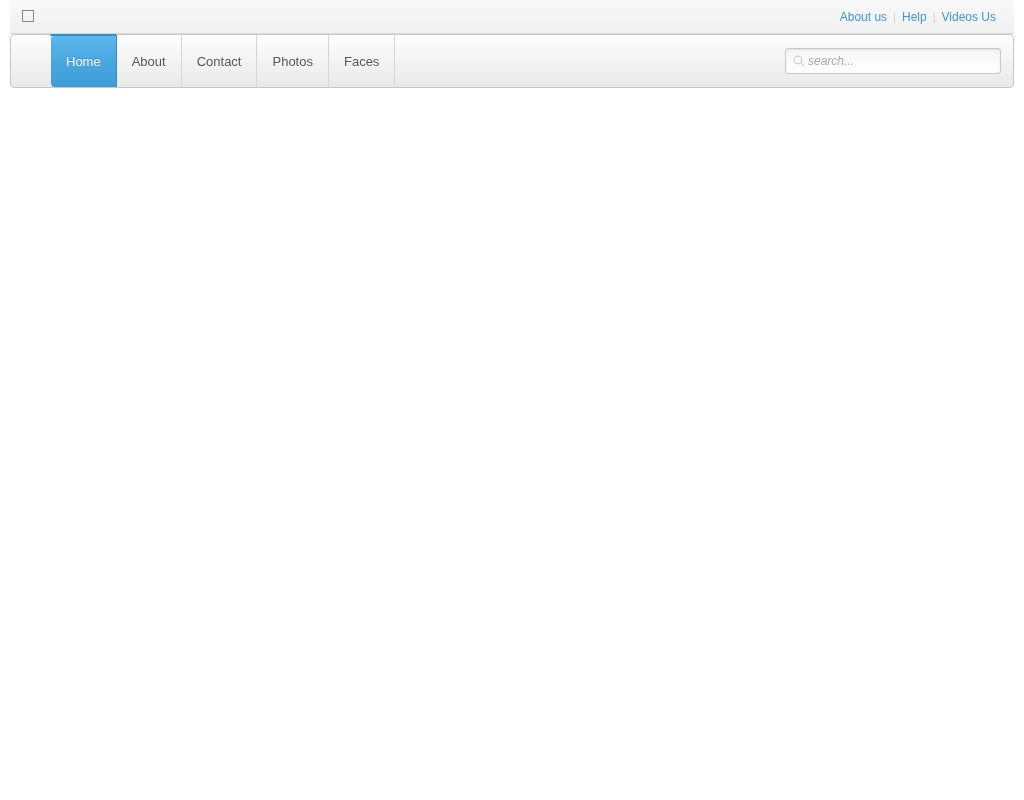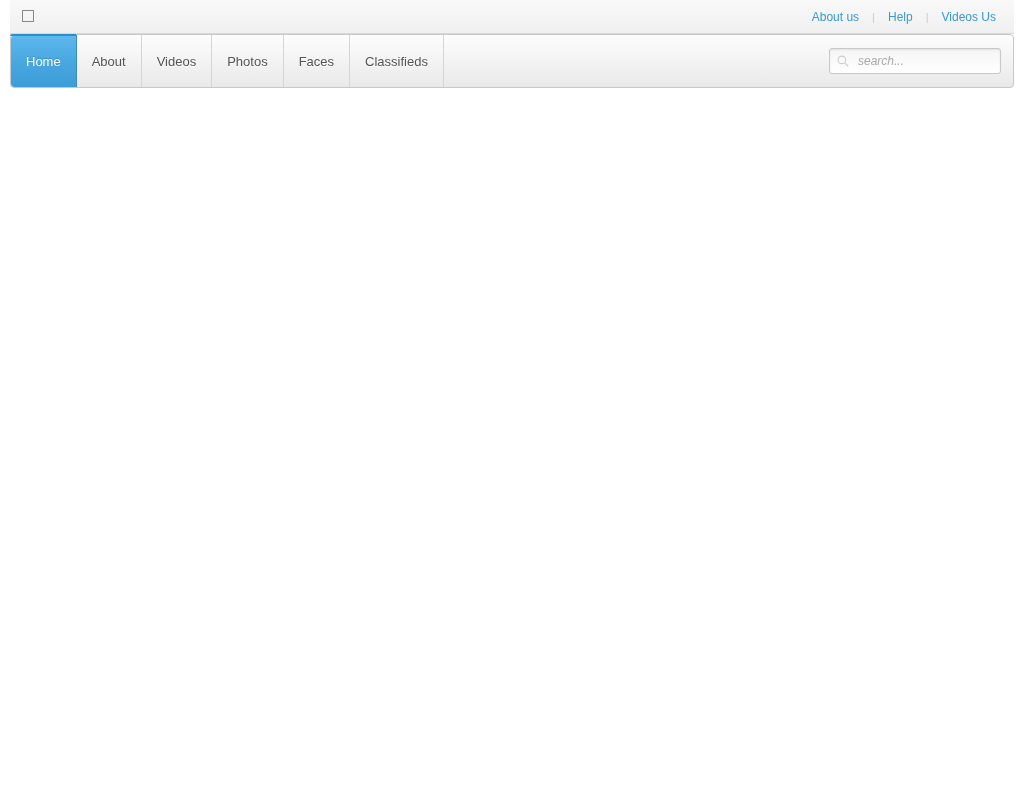--- a/index.html
+++ b/index.html
@@ -30,21 +30,21 @@
     .logo-placeholder {
       width: 12px;
       height: 12px;
       border: 1px solid #888;
       display: inline-block;
     }
     
     .top-links {
       display: flex;
       align-items: center;
-      gap: 7px;
+      gap: 0;
       font-size: 12px;
     }
     
     .top-link {
       color: #3999d4;
       text-decoration: none;
       padding: 0 6px;
       cursor: pointer;
     }
     
@@ -83,46 +83,47 @@
     }
     
     .nav-item.active {
       background: linear-gradient(to bottom, #5db8ee 0%, #4aa8e0 50%, #3b9cd7 100%);
       color: #ffffff;
       text-shadow: 0 -1px 0 rgba(0,0,0,0.2);
       border-right: 1px solid #3a8cc0;
       border-top-left-radius: 4px;
       border-bottom-left-radius: 4px;
       box-shadow: inset 0 1px 0 rgba(255,255,255,0.2);
+      margin-left: 40px;
     }
     
     .nav-item.active::before {
       content: '';
       position: absolute;
       top: -1px;
       left: -1px;
       right: 0;
       height: 2px;
       background: #2f8fc9;
       border-top-left-radius: 4px;
     }
     
     .search-container {
       display: flex;
       align-items: center;
       padding-right: 12px;
     }
     
     .search-input {
-      width: 172px;
+      width: 216px;
       height: 26px;
       border: 1px solid #c8c8c8;
       border-radius: 3px;
       background: linear-gradient(to bottom, #f5f5f5, #ffffff);
-      padding: 0 10px 0 28px;
+      padding: 0 10px 0 22px;
       font-size: 12px;
       color: #999;
       box-shadow: inset 0 1px 2px rgba(0,0,0,0.08);
       outline: none;
     }
     
     .search-input::placeholder {
       color: #aaa;
       font-style: italic;
     }
@@ -164,30 +165,27 @@
 
 <div class="nav-bar">
   <div class="nav-items">
     <div class="nav-item active">
       <span>Home</span>
     </div>
     <div class="nav-item">
       <span>About</span>
     </div>
     <div class="nav-item">
-      <span>Videos</span>
+      <span>Contact</span>
     </div>
     <div class="nav-item">
       <span>Photos</span>
     </div>
     <div class="nav-item">
       <span>Faces</span>
-    </div>
-    <div class="nav-item">
-      <span>Classifieds</span>
     </div>
   </div>
   <div class="search-container">
     <div class="search-wrapper">
       <svg class="search-icon" viewBox="0 0 16 16">
         <circle cx="6.5" cy="6.5" r="5" fill="none" stroke="#666" stroke-width="1.5"></circle>
         <line x1="10.5" y1="10.5" x2="15" y2="15" stroke="#666" stroke-width="1.5"></line>
       </svg>
       <input type="text" class="search-input" placeholder="search..." style="">
     </div>

